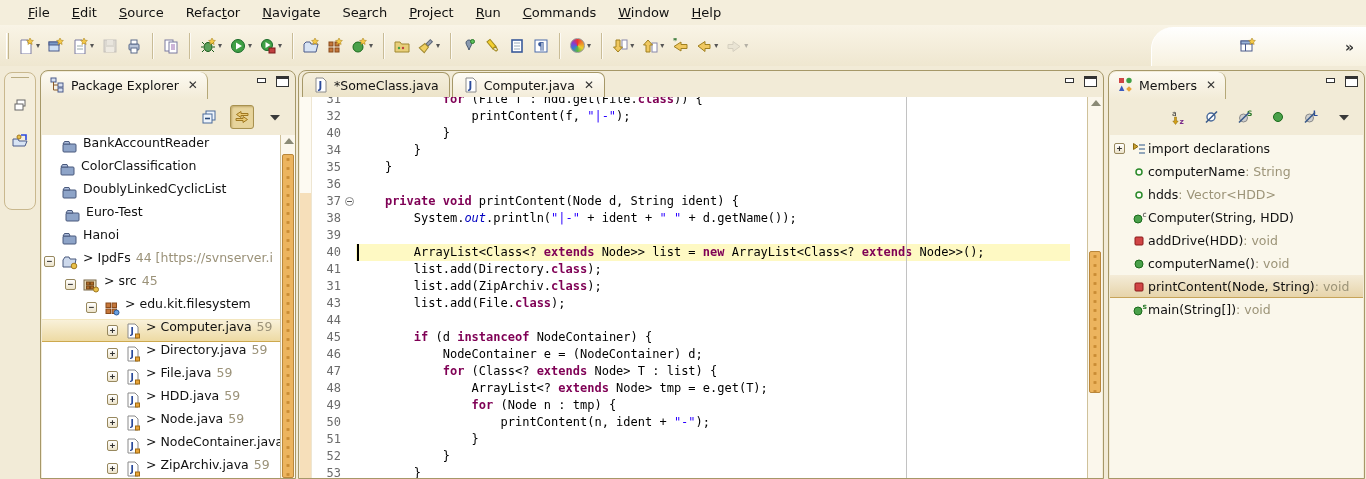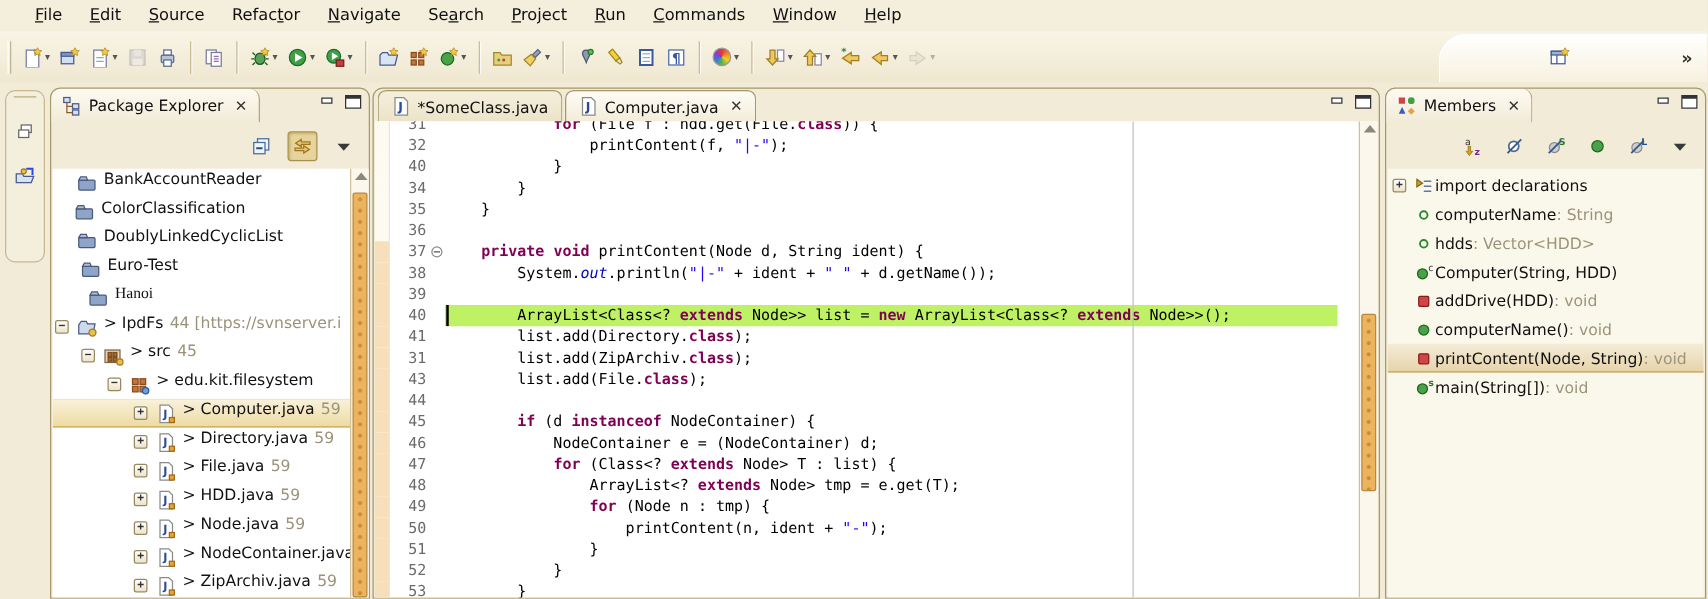--- a/index.html
+++ b/index.html
@@ -22,21 +22,21 @@
 #persp-chevrons{font-weight:bold;font-size:14px;color:#333}
 
 #fastview{position:absolute;left:4px;top:72px;width:32px;height:138px;border:1px solid #c9b88e;border-radius:8px;background:#f4eedc;display:flex;flex-direction:column;align-items:center;padding-top:4px}
 #fastview .grip{width:18px;height:3px;border-top:1px solid #b9ab80;margin-bottom:12px}
 #fastview .tbtn{margin-bottom:10px}
 
 .panel{position:absolute;top:70px;height:409px;background:#f2ebd7;border:1px solid #a69868;border-radius:8px 8px 0 0}
 #pe{left:40px;width:256px}
 #ed{left:298px;width:806px}
 #mem{left:1108px;width:257px}
-.viewtab-row{position:relative;height:28px;display:flex;align-items:flex-start}
+.viewtab-row{position:relative;height:28px;display:flex;align-items:center}
 .viewtab{height:27px;display:flex;align-items:center;gap:5px;padding:0 9px;border-right:1px solid #b5a878;border-radius:8px 8px 0 0;background:linear-gradient(#fdfaf2,#f2ebd7);font-size:12.5px;white-space:nowrap}
 .closex{font-weight:bold;font-size:12px;color:#333;margin-left:4px}
 .minmax{position:absolute;top:5px;right:6px;display:flex;gap:7px}
 .mm{width:13px;height:11px;position:relative}
 .mm.min:after{content:"";position:absolute;left:1px;right:3px;top:2px;height:3px;border:1px solid #333;background:#fff}
 .mm.max:after{content:"";position:absolute;inset:0;border:1px solid #333;border-top-width:3px;background:#fff}
 .viewtools{height:36px;display:flex;align-items:center;justify-content:flex-end;gap:9px;padding-right:8px}
 .vtbtn{height:24px;min-width:24px;display:flex;align-items:center;justify-content:center;border:1px solid transparent;border-radius:3px}
 .vtbtn.pressed{background:#e7d49c;border-color:#a8914f;box-shadow:inset 1px 1px 2px rgba(120,90,20,.35)}
 
@@ -57,21 +57,21 @@
 #edcontent{position:absolute;left:1px;right:1px;top:26px;bottom:0;background:#fff;overflow:hidden}
 #edlines{position:absolute;left:0;top:-6px;right:16px}
 .code-row{height:17px;display:flex;align-items:stretch}
 .rul{width:12px;flex:none;background:#fdfaf2;border-right:1px solid #eee6d2}
 .rul.range{background:#f6dfba}
 .lnum{width:32px;flex:none;font:12px/17px "DejaVu Sans Mono",monospace;color:#6b6b6b;text-align:right;padding-right:3px}
 .foldc{width:12px;flex:none;position:relative}
 .fold-dot{position:absolute;left:1px;top:4px;width:9px;height:9px;border:1px solid #8a8a8a;border-radius:50%;background:#fff}
 .fold-dot:after{content:"";position:absolute;left:1px;right:1px;top:3px;height:1px;background:#555}
 .code-row pre{position:relative;width:714px;font:12px/17px "DejaVu Sans Mono",monospace;color:#000;white-space:pre;overflow:hidden}
-.code-row.current pre{background:#bef264}
+.code-row.current pre{background:#fef9c3}
 .k{color:#7f0055;font-weight:bold}
 .s{color:#2a00ff}
 .f{color:#0000c0;font-style:italic}
 .cursor{position:absolute;left:1px;top:0;width:2px;height:17px;background:#000}
 #printmargin{position:absolute;left:606px;top:0;bottom:0;width:1px;background:#c2c2c2}
 
 #memlist{position:absolute;left:1px;right:1px;top:64px;bottom:0;background:#faf7eb;overflow:hidden;padding-top:2px}
 .mrow{height:23px;display:flex;align-items:center;white-space:nowrap;overflow:hidden;padding-left:4px}
 .mrow.selected{background:linear-gradient(#f4ecd8,#e6d3a8);box-shadow:inset 0 -1px 0 #c7a45a}
 .mrow .icon{width:16px;height:16px;margin-left:2px}
@@ -456,21 +456,21 @@
       <div class="trow" style="padding-left: 5px;">
         <span class="expslot"></span>
         <span class="icon">
           <svg width="16" height="16" viewBox="0 0 16 16">
             <rect x="1" y="5" width="13" height="8" rx="1" fill="#8ea4c8" stroke="#49597c"></rect>
             <path d="M1 5l1.5-2.5H7l1 2.5z" fill="#aebedd" stroke="#49597c"></path>
           </svg>
         </span>
         <span class="tlabel">Euro-Test</span>
       </div>
-      <div class="trow" style="padding-left: 11px; font-family: Liberation Serif, serif;">
+      <div class="trow" style="padding-left: 2px;">
         <span class="expslot"></span>
         <span class="icon">
           <svg width="16" height="16" viewBox="0 0 16 16">
             <rect x="1" y="5" width="13" height="8" rx="1" fill="#8ea4c8" stroke="#49597c"></rect>
             <path d="M1 5l1.5-2.5H7l1 2.5z" fill="#aebedd" stroke="#49597c"></path>
           </svg>
         </span>
         <span class="tlabel">Hanoi</span>
       </div>
       <div class="trow" style="padding-left: 2px;">

